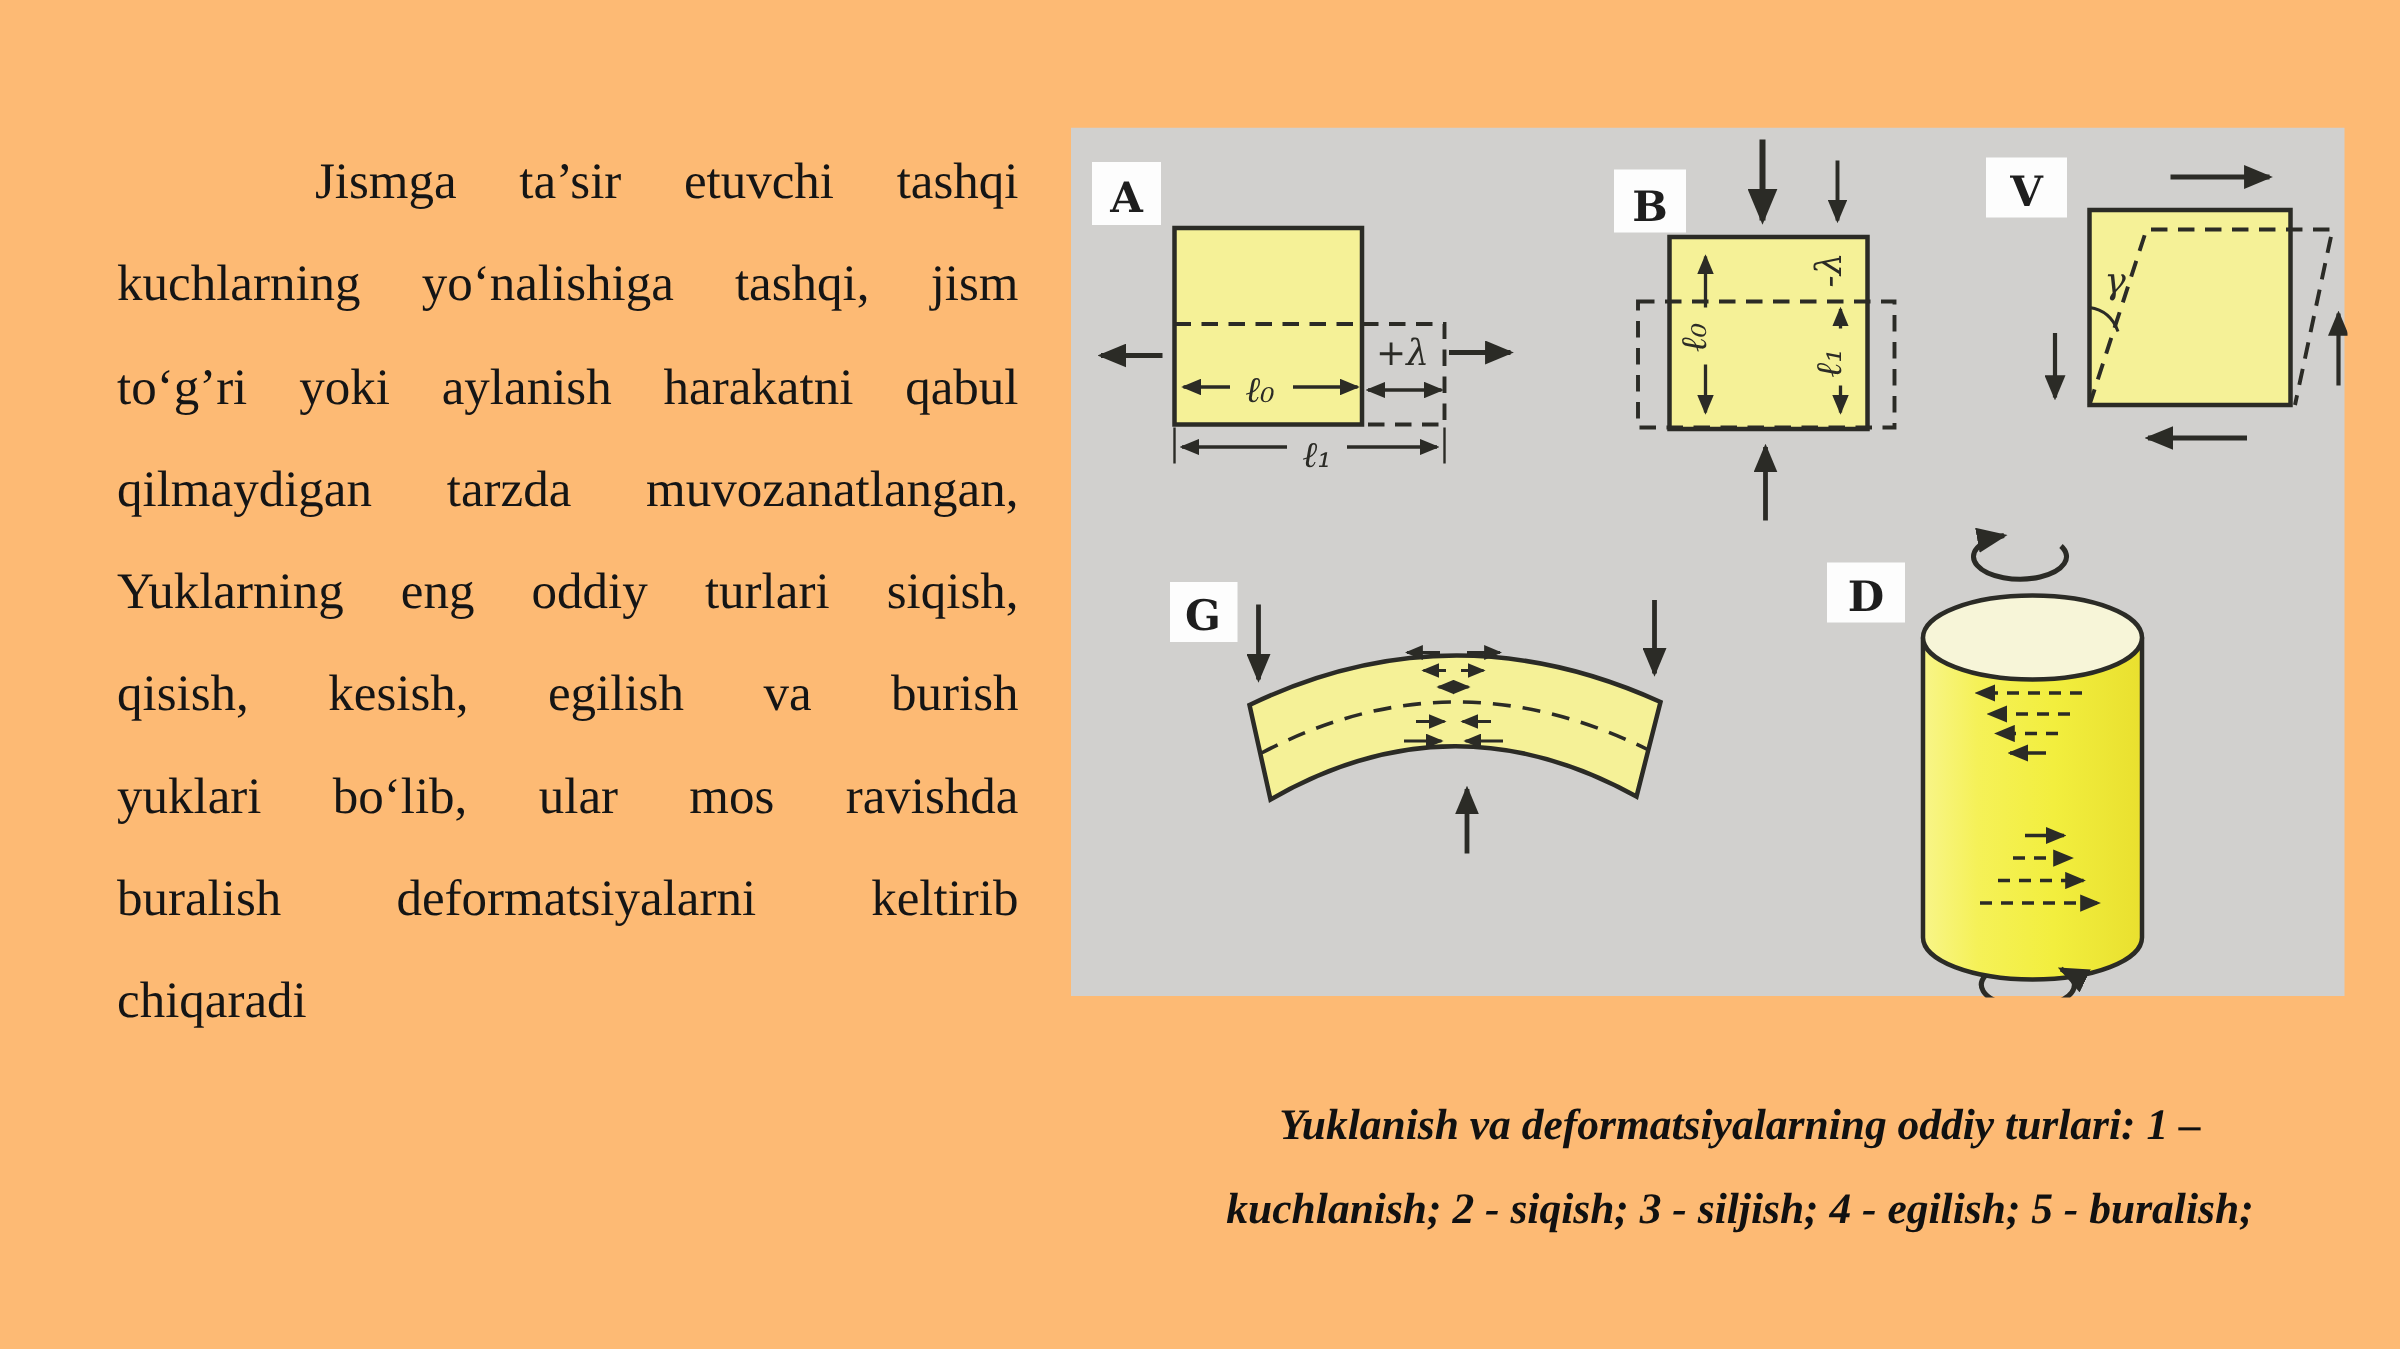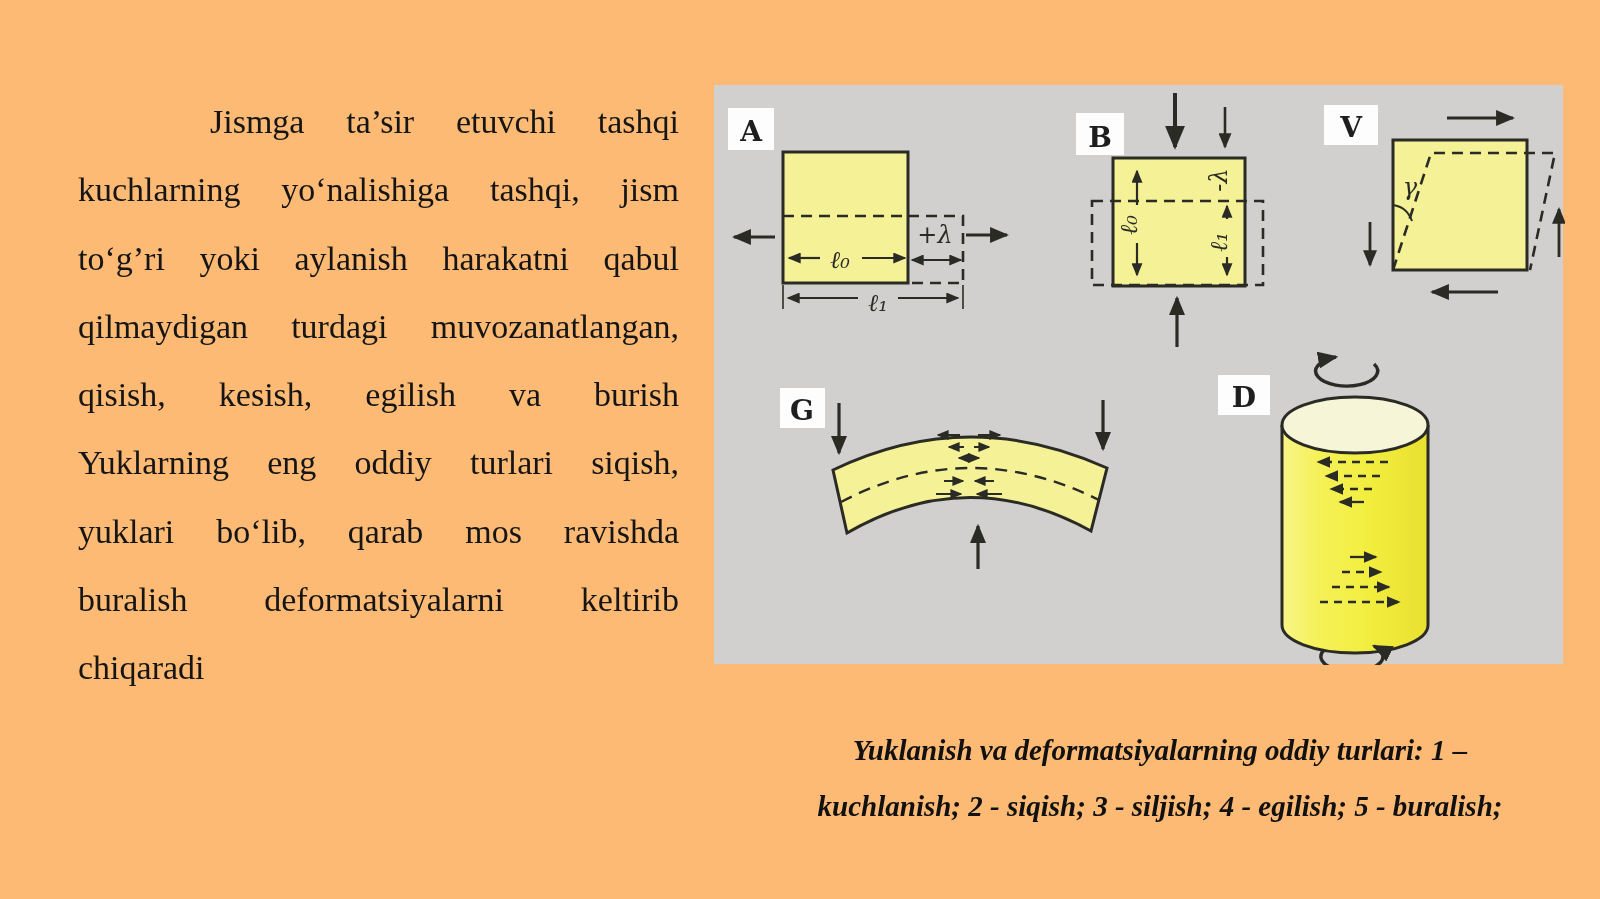--- a/index.html
+++ b/index.html
@@ -47,24 +47,24 @@
 </style>
 </head>
 <body>
 
 <div class="slide">
 
   <div class="text-block">
     <div class="pline indent">Jismga ta’sir etuvchi tashqi</div>
     <div class="pline">kuchlarning yo‘nalishiga tashqi, jism</div>
     <div class="pline">to‘g’ri yoki aylanish harakatni qabul</div>
-    <div class="pline">qilmaydigan turdagi muvozanatlangan,</div>
+    <div class="pline">qilmaydigan tarzda muvozanatlangan,</div>
+    <div class="pline">Yuklarning eng oddiy turlari siqish,</div>
     <div class="pline">qisish, kesish, egilish va burish</div>
-    <div class="pline">Yuklarning eng oddiy turlari siqish,</div>
-    <div class="pline">yuklari bo‘lib, qarab mos ravishda</div>
+    <div class="pline">yuklari bo‘lib, ular mos ravishda</div>
     <div class="pline">buralish deformatsiyalarni keltirib</div>
     <div class="pline last">chiqaradi</div>
   </div>
 
   <div class="figure-wrap">
     <svg width="855" height="580" viewBox="0 0 855 580">
       <defs>
         <marker id="ah" viewBox="0 0 6 5" markerWidth="6" markerHeight="5" refX="5.3" refY="2.5" orient="auto-start-reverse">
           <path d="M0,0 L6,2.5 L0,5 Z" fill="#2b2b26"></path>
         </marker>

